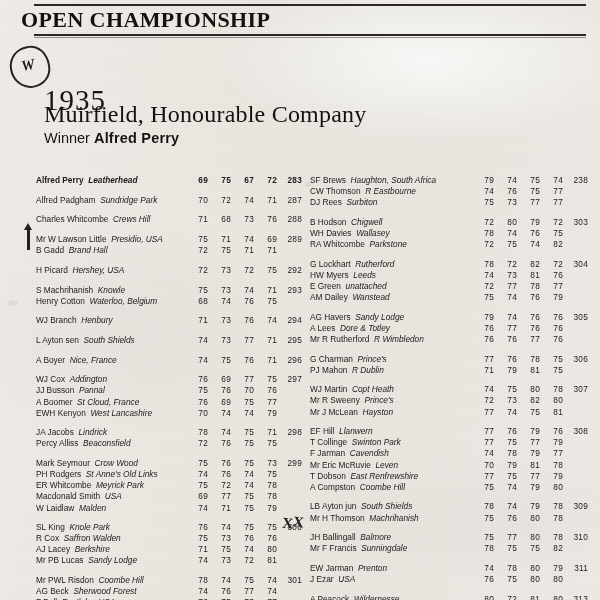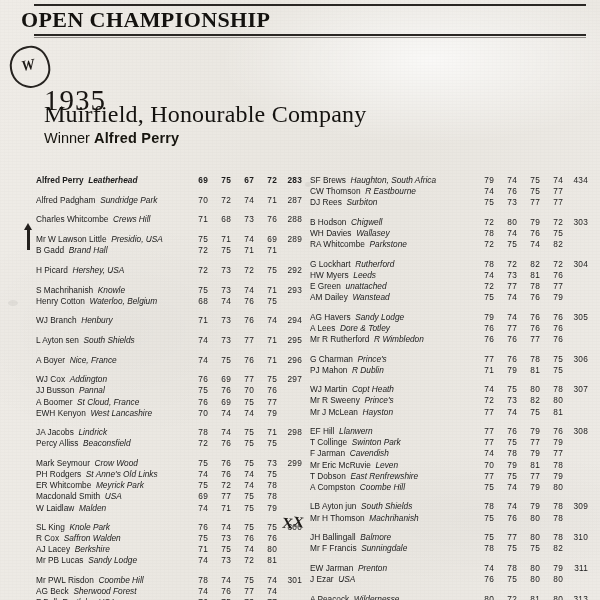--- a/index.html
+++ b/index.html
@@ -378,21 +378,21 @@
       </div>
     </div>
   <div class="col" id="col-right">
       <div class="grp">
         <div class="row">
           <span class="nm"><span class="pn">SF Brews</span>&nbsp;&nbsp;<span class="club">Haughton, South Africa</span></span>
           <span class="sc s0">79</span>
           <span class="sc s1">74</span>
           <span class="sc s2">75</span>
           <span class="sc s3">74</span>
-          <span class="tot">434</span>
+          <span class="tot">238</span>
         </div>
         <div class="row">
           <span class="nm"><span class="pn">CW Thomson</span>&nbsp;&nbsp;<span class="club">R Eastbourne</span></span>
           <span class="sc s0">74</span>
           <span class="sc s1">76</span>
           <span class="sc s2">75</span>
           <span class="sc s3">77</span>
         </div>
         <div class="row">
           <span class="nm"><span class="pn">DJ Rees</span>&nbsp;&nbsp;<span class="club">Surbiton</span></span>

